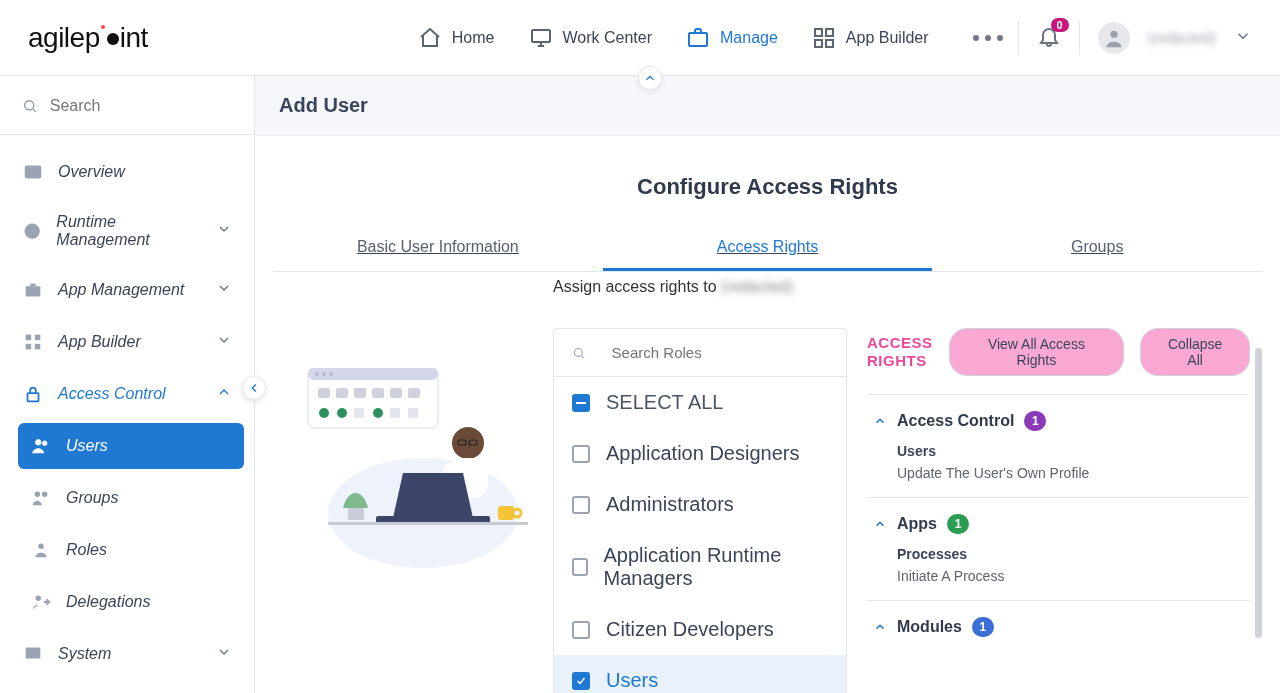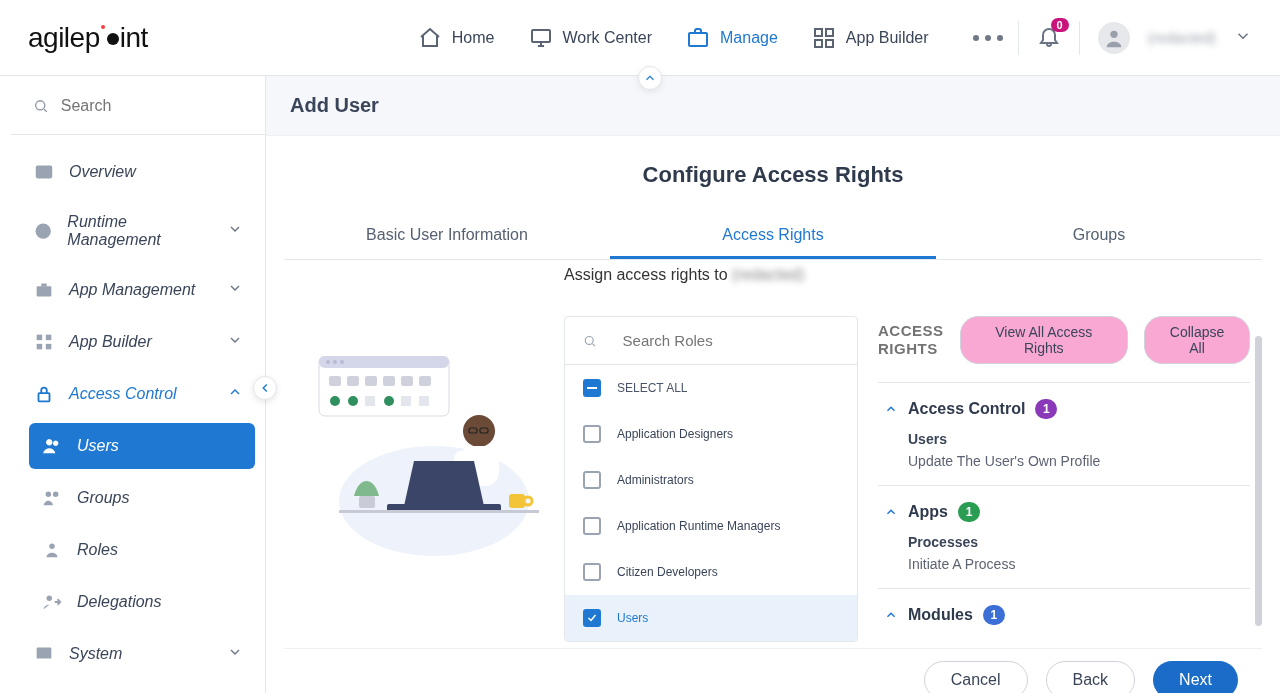--- a/index.html
+++ b/index.html
@@ -44,21 +44,21 @@
 
   .collapse-badge{
     position:absolute;left:638px;top:66px;width:24px;height:24px;border-radius:12px;
     background:#fff;border:1px solid var(--border);display:flex;align-items:center;justify-content:center;
     box-shadow:0 2px 6px rgba(0,0,0,.08);cursor:pointer;
   }
   .collapse-badge svg{width:14px;height:14px;stroke:var(--blue);}
 
   
   .main{display:flex;height:calc(693px - 76px);}
-  .sidebar{width:255px;border-right:1px solid var(--border);padding-top:14px;position:relative;margin-left:11px;}
+  .sidebar{width:255px;border-right:1px solid var(--border);padding-top:14px;position:relative;}
   .search{display:flex;align-items:center;gap:10px;padding:6px 22px 18px;color:#6b7280;border-bottom:1px solid var(--border);}
   .search svg{width:18px;height:18px;}
   .search input{border:none;outline:none;font-size:16px;color:#6b7280;width:100%;}
   .nav{padding:14px 10px;display:flex;flex-direction:column;gap:6px;}
   .srow{
     display:flex;align-items:center;gap:14px;padding:12px 12px;border-radius:6px;cursor:pointer;
     color:#3a4559;font-size:16px;font-style:italic;
   }
   .srow .ic{width:22px;height:22px;display:flex;align-items:center;justify-content:center;}
   .srow .arrow{margin-left:auto;}
@@ -69,47 +69,47 @@
   .collapse-left{
     position:absolute;right:-12px;top:300px;width:24px;height:24px;border:1px solid var(--border);
     border-radius:12px;background:#fff;box-shadow:0 2px 6px rgba(0,0,0,.1);display:flex;
     align-items:center;justify-content:center;cursor:pointer;
   }
 
   .content{flex:1;background:var(--bg-soft);display:flex;flex-direction:column;}
   .page-title{padding:18px 24px;font-size:20px;font-weight:600;color:#3a4559;}
   .panel{margin:0 0 0 0;background:#fff;flex:1;padding:22px 18px 18px 18px;display:flex;flex-direction:column;gap:6px;border-top:1px solid #eef0f3;}
 
-  .panel-head{text-align:center;font-size:22px;font-weight:600;color:#2f3a4d;margin-top:4px;}
-  .tabs{display:flex;border-bottom:1px solid var(--border);margin-top:20px;width:100%;}
+  .panel-head{text-align:center;font-size:22px;font-weight:600;color:#2f3a4d;margin-top:16px;}
+  .tabs{display:flex;border-bottom:1px solid var(--border);margin-top:20px;width:100%;text-decoration:underline;}
   .tab{flex:1;text-align:center;padding:12px 0;font-size:16px;color:#556072;cursor:pointer;}
   .tab.active{color:var(--blue);border-bottom:3px solid var(--blue);font-weight:500;}
 
   .body{display:flex;gap:0;margin-top:18px;}
   .illus{width:280px;display:flex;align-items:flex-start;justify-content:center;padding-top:40px;}
   .illus svg{width:230px;height:200px;}
 
   .roles{width:294px;border:1px solid var(--border);border-radius:4px;overflow:hidden;align-self:flex-start;}
   .roles .searchrow{display:flex;align-items:center;gap:24px;padding:14px 18px;border-bottom:1px solid var(--border);color:#8d95a3;}
   .roles .searchrow input{border:none;outline:none;font-size:15px;width:100%;}
-  .role{display:flex;align-items:center;gap:16px;padding:14px 18px;font-size:12px;color:#3a4559;cursor:pointer;}
+  .role{display:flex;align-items:center;gap:16px;padding:14px 18px;font-size:20px;color:#3a4559;cursor:pointer;}
   .role.select-all{color:#4a5568;font-weight:500;}
   .role.highlight{background:#e9f2fb;color:var(--blue);}
   .cb{width:18px;height:18px;border:2px solid #9aa3b2;border-radius:3px;display:flex;align-items:center;justify-content:center;}
   .cb.tri{background:var(--blue);border-color:var(--blue);}
   .cb.tri .dash{width:10px;height:2px;background:#fff;}
   .cb.checked{background:var(--blue);border-color:var(--blue);}
   .cb.checked svg{width:12px;height:12px;stroke:#fff;stroke-width:3;fill:none;}
 
   .assign-line{display:flex;align-items:center;gap:4px;font-size:16px;color:#333;margin-bottom:8px;margin-left:280px;}
   .assign-line .blurred{filter:blur(3px);color:#888;}
 
   .rights{flex:1;padding:0 12px 0 20px;position:relative;}
   .rights-head{display:flex;align-items:center;gap:16px;}
-  .rights-head h3{margin:0;font-size:15px;font-weight:700;color:#737373;letter-spacing:.5px;line-height:1.2;}
+  .rights-head h3{margin:0;font-size:15px;font-weight:700;color:#ec4899;letter-spacing:.5px;line-height:1.2;}
   .pillbtn{border:1px solid #cfd4dc;border-radius:18px;background:#f9a8d4;color:#3a4559;padding:7px 18px;font-size:14px;cursor:pointer;}
   .groups{margin-top:18px;display:flex;flex-direction:column;gap:0;}
   .grp{border-top:1px solid var(--border);padding:16px 6px;}
   .grp-head{display:flex;align-items:center;gap:10px;font-weight:600;color:#2f3a4d;font-size:16px;cursor:pointer;}
   .grp-head svg{width:14px;height:14px;stroke:var(--blue);stroke-width:2.5;fill:none;}
   .count{min-width:22px;height:20px;border-radius:10px;color:#fff;font-size:12px;font-weight:700;display:inline-flex;align-items:center;justify-content:center;padding:0 7px;}
   .count.purple{background:var(--purple);}
   .count.green{background:var(--green);}
   .count.blue{background:#3b6fd6;}
   .grp-items{margin:12px 0 0 24px;color:#3a4559;font-size:14px;display:flex;flex-direction:column;gap:6px;}

